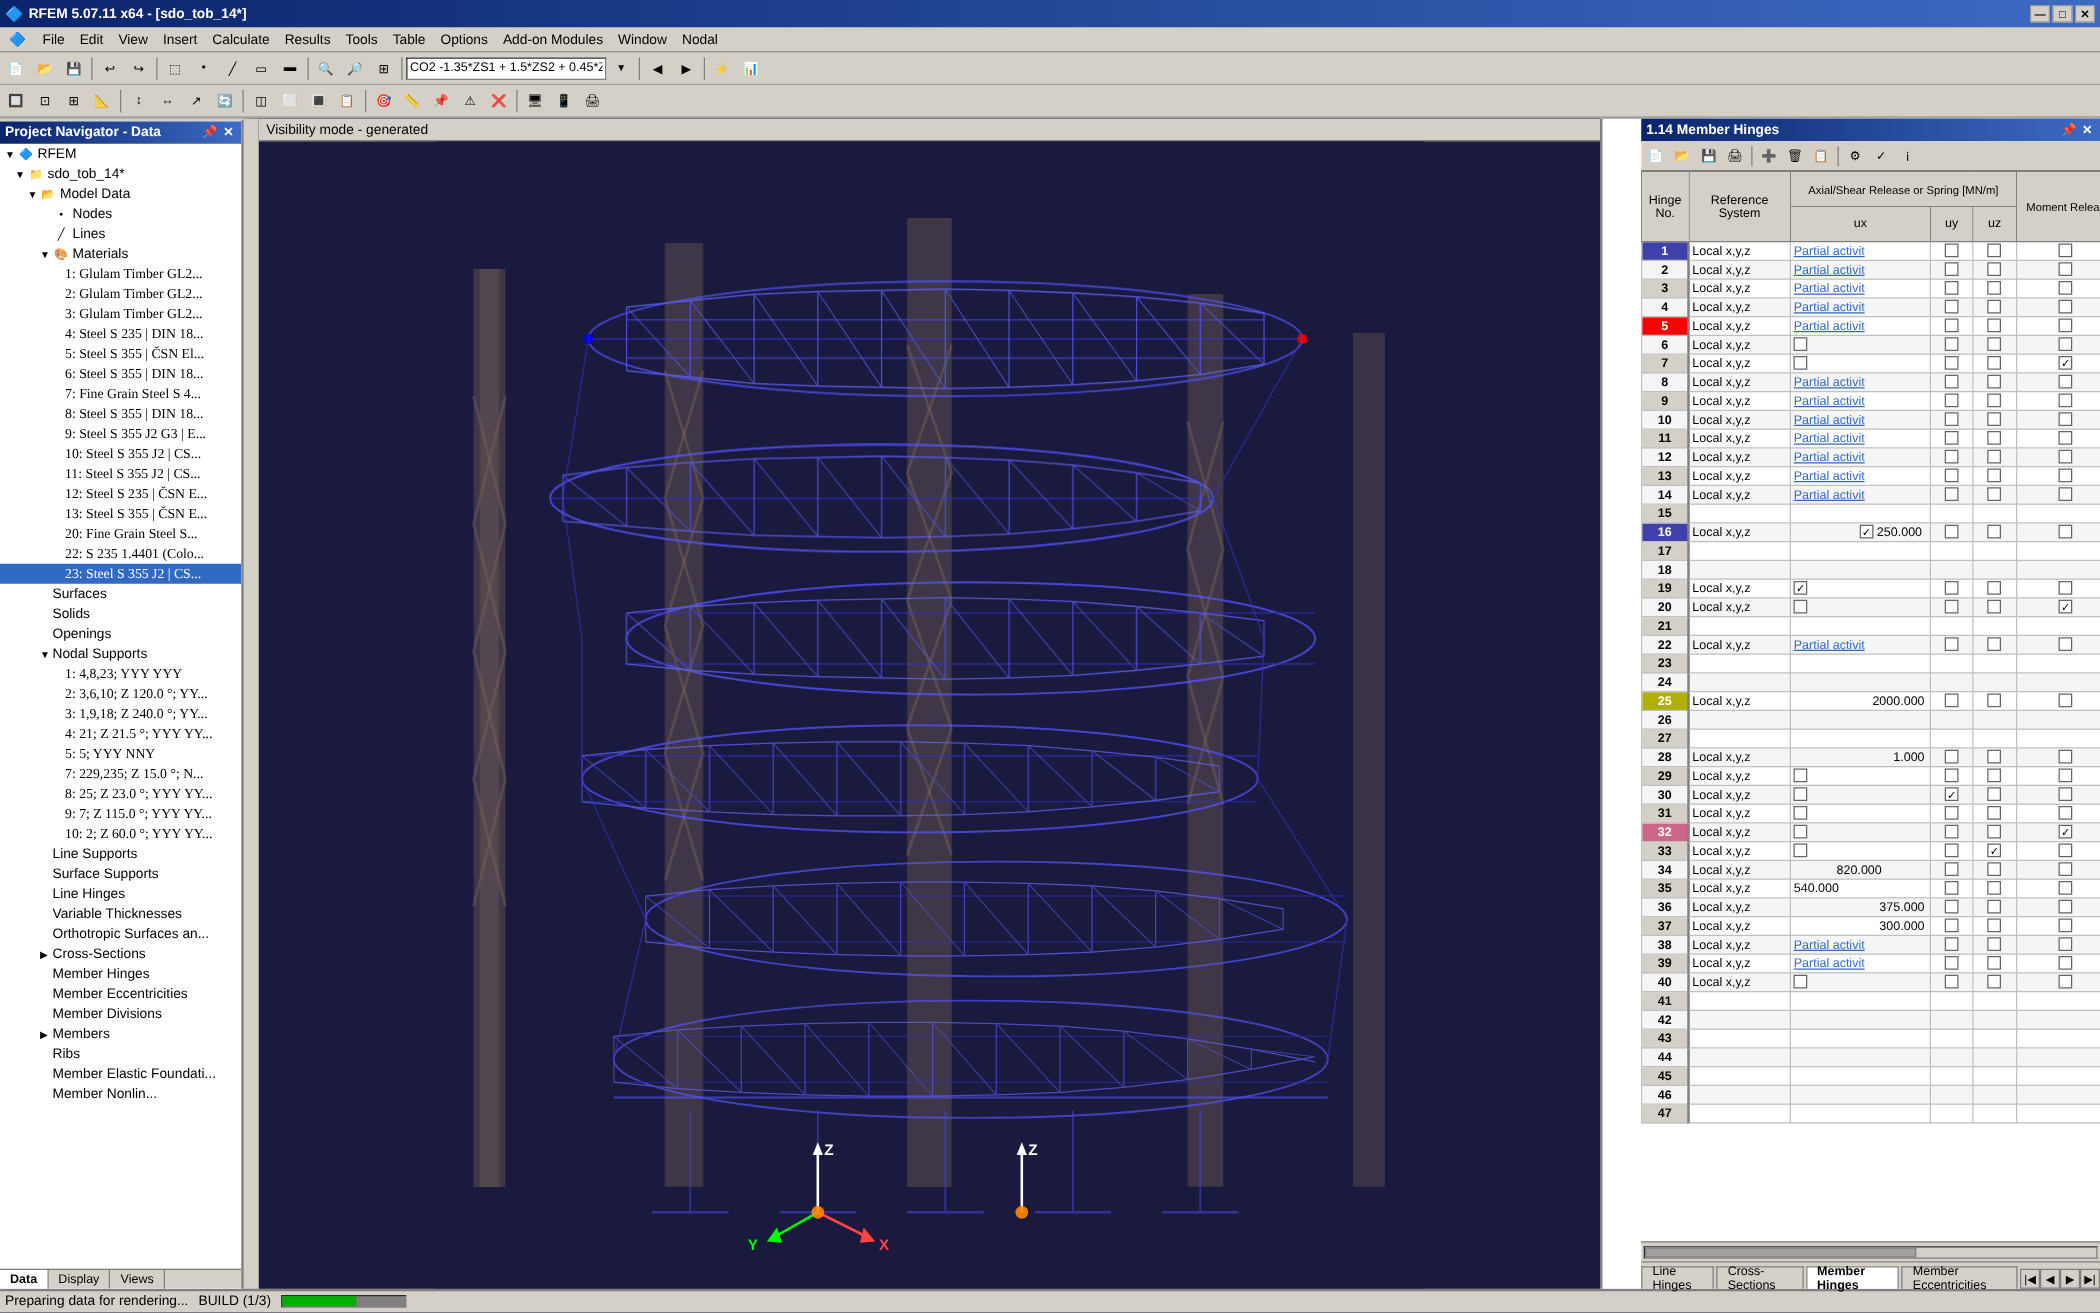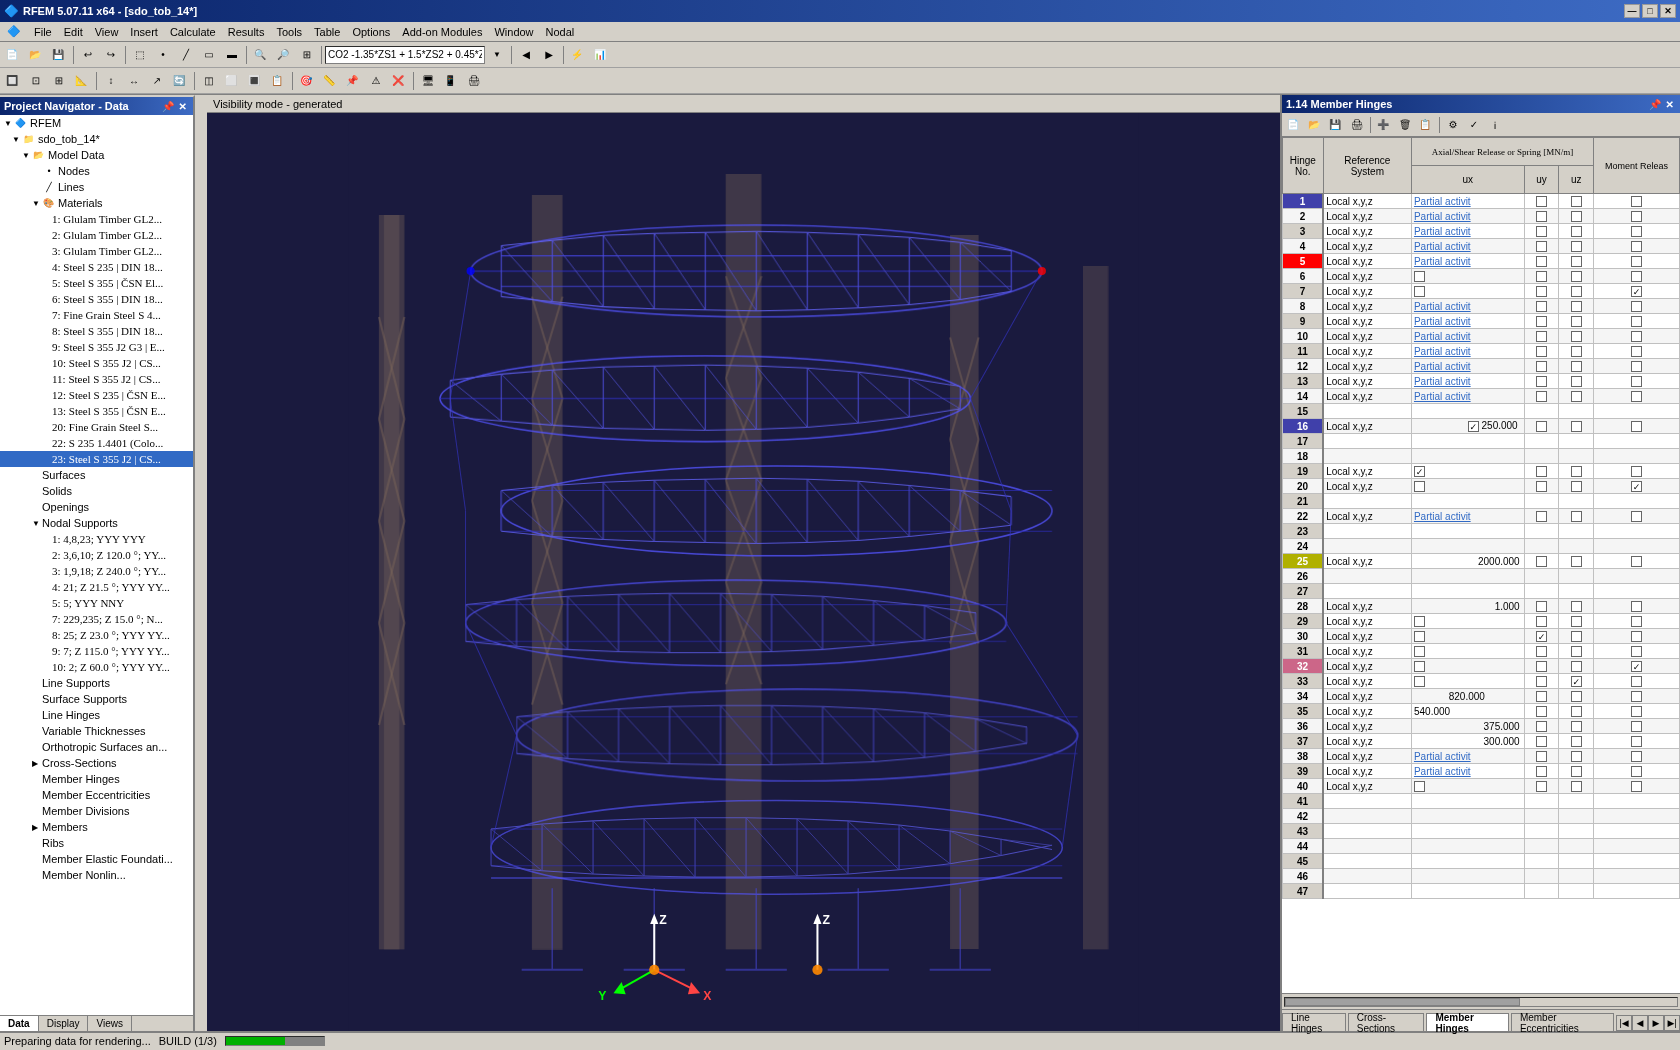--- a/index.html
+++ b/index.html
@@ -128,20 +128,21 @@
       position: relative;
     }
 
     
     .right-panel {
       width: 400px;
       background: white;
       border-left: 2px solid #808080;
       display: flex;
       flex-direction: column;
+      padding-left: 31px;
     }
     .right-panel-header {
       background: linear-gradient(to right, #0a246a, #3d6bc4);
       color: white;
       height: 18px;
       display: flex;
       align-items: center;
       justify-content: space-between;
       padding: 0 4px;
       font-size: 11px;
@@ -1045,21 +1046,21 @@
       <div class="right-tb-btn">✓</div>
       <div class="right-tb-btn">ℹ</div>
     </div>
 
     <div class="hinge-table-container">
       <table class="hinge-table">
         <thead>
           <tr>
             <th rowspan="2" style="min-width:30px;">Hinge<br>No.</th>
             <th rowspan="2" style="min-width:72px;">Reference<br>System</th>
-            <th colspan="3" style="font-size:9px;font-family:Liberation Serif, serif;">Axial/Shear Release or Spring [MN/m]</th>
+            <th colspan="3" style="font-size:9px;">Axial/Shear Release or Spring [MN/m]</th>
             <th rowspan="2" style="font-size:9px;min-width:38px;">Moment Releas</th>
           </tr>
           <tr>
             <th style="min-width:65px;">ux</th>
             <th style="min-width:20px;">uy</th>
             <th style="min-width:20px;">uz</th>
           </tr>
         </thead>
         <tbody id="hinge-table-body">
         <tr>

